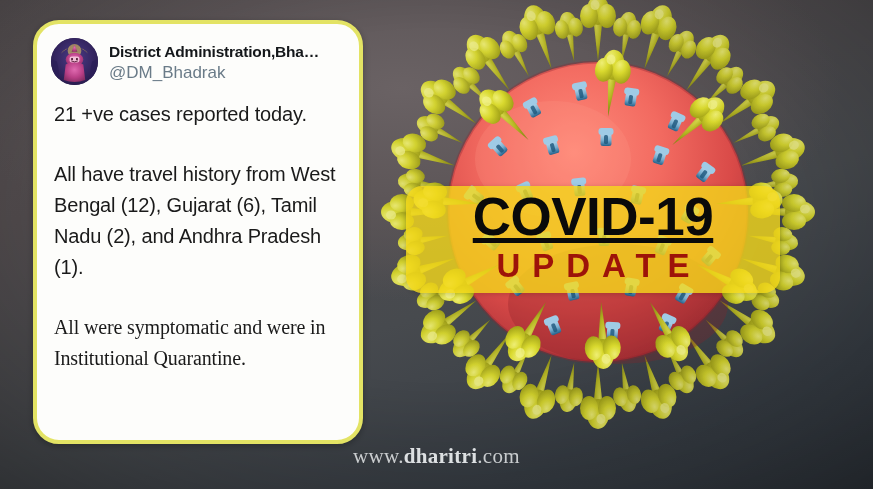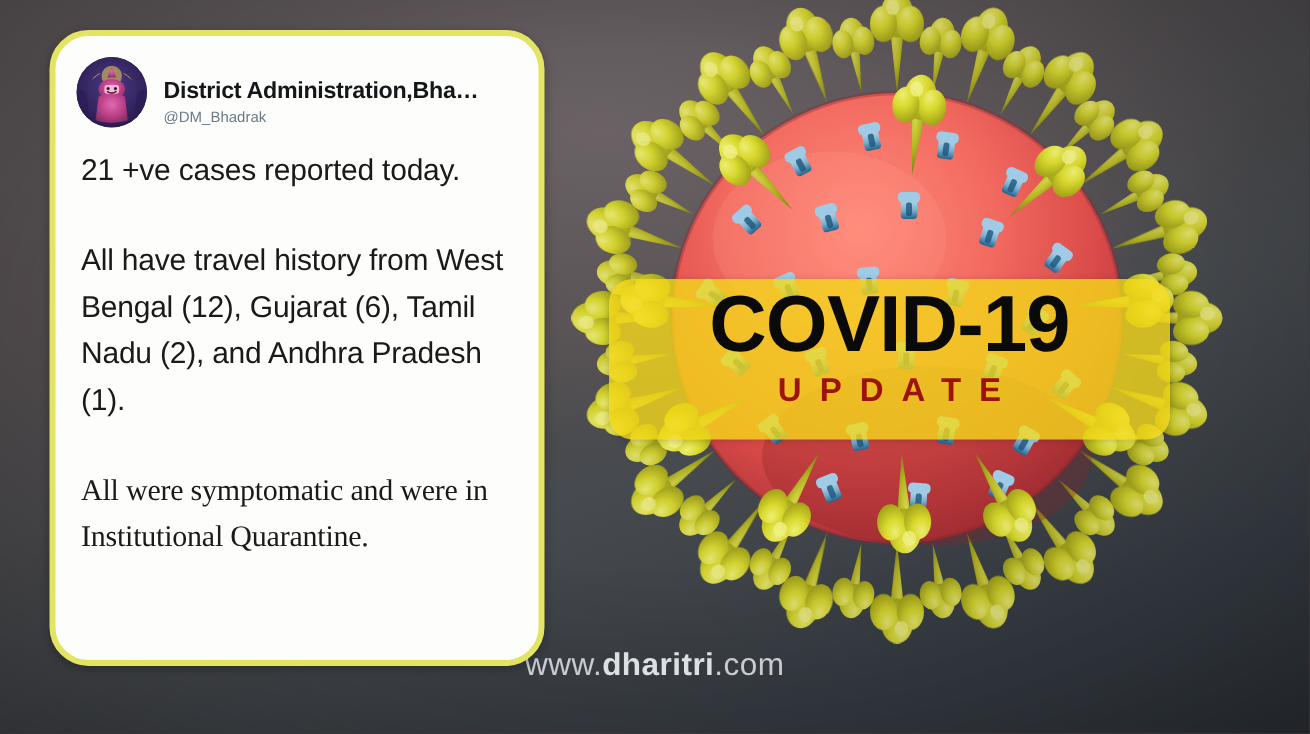--- a/index.html
+++ b/index.html
@@ -57,46 +57,47 @@
     position: absolute;
     left: 0; right: 0;
     top: 1px;
     text-align: center;
     font-size: 53px;
     font-weight: bold;
     color: #0a0a0a;
     letter-spacing: -0.5px;
     line-height: 1.12;
     font-family: "Liberation Sans", sans-serif;
+    text-decoration: underline;
   }
   .covid-sub {
     position: absolute;
     left: 0; right: 0;
     top: 61px;
     text-align: center;
-    font-size: 22px;
+    font-size: 33px;
     font-weight: bold;
     color: #9d1309;
     letter-spacing: 12px;
     text-indent: 12px;
     line-height: 1.15;
     font-family: "Liberation Sans", sans-serif;
   }
 
   
   .watermark {
     position: absolute;
     left: 0;
     right: 0;
-    top: 432px;
+    top: 444px;
     text-align: center;
     font-size: 21px;
     color: #c9ccce;
     letter-spacing: 0.3px;
-    font-family: Liberation Sans, sans-serif;
+    font-family: Liberation Serif, serif;
   }
   .watermark .wm-strong { font-weight: bold; color: #dde0e2; }
 
   
   .tweet-card {
     position: absolute;
     left: 33px;
     top: 20px;
     width: 330px;
     height: 424px;
@@ -129,21 +130,21 @@
   }
   .tweet-display-name {
     font-size: 15.5px;
     font-weight: bold;
     color: #14171a;
     white-space: nowrap;
     letter-spacing: -0.2px;
     line-height: 1.25;
   }
   .tweet-handle {
-    font-size: 10px;
+    font-size: 17px;
     color: #6a7b88;
     white-space: nowrap;
     line-height: 1.35;
     margin-top: 1px;
   }
   .tweet-body {
     padding: 14px 17px 0 17px;
     font-size: 20px;
     line-height: 31px;
     color: #1a1a1a;

